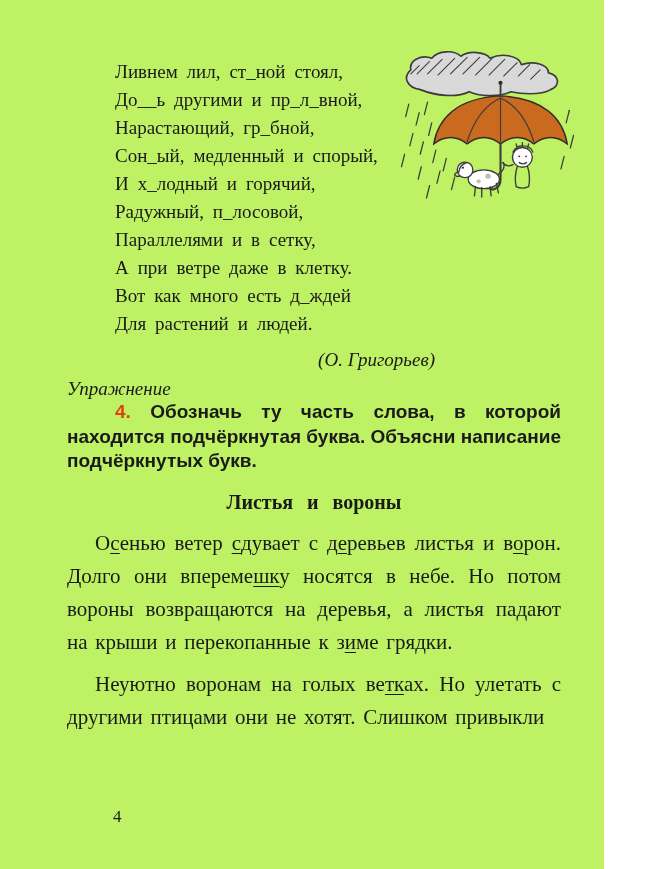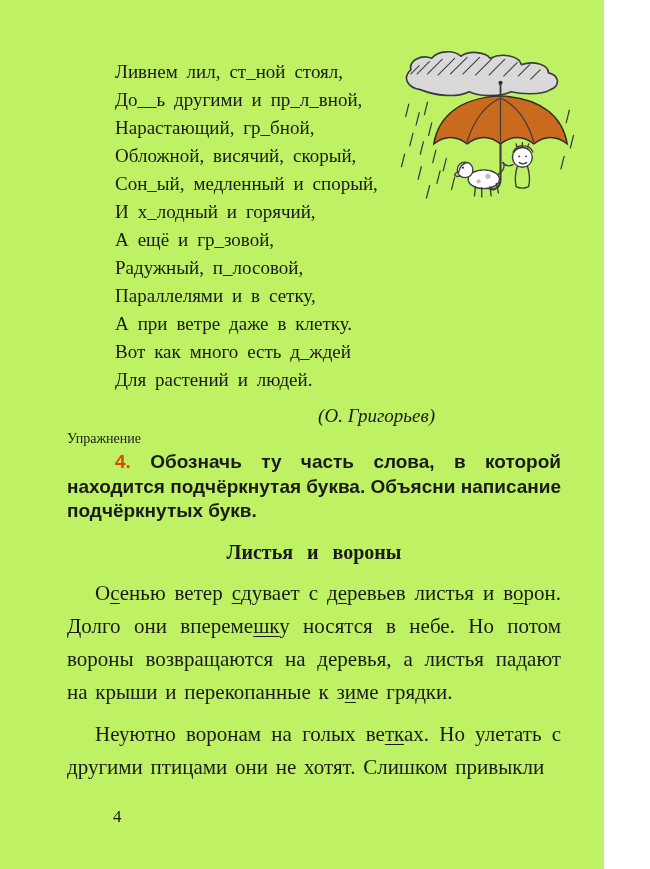--- a/index.html
+++ b/index.html
@@ -40,21 +40,23 @@
   .illustration{
     position:absolute;
     top:50px;right:20px;
     width:192px;height:172px;
   }
   .illustration svg{width:100%;height:100%;}
   .sketch{stroke:#3c3c3c;fill:none;stroke-linecap:round;stroke-linejoin:round;}
   .umbrella-canopy{fill:var(--umbrella);stroke:#2e2e2e;stroke-width:1.4;}
   
   .exercise-label{
-    font-size:14px;
+    margin-top:6px;
+    font-style:italic;
+    font-size:19px;
     line-height:18px;
   }
   .exercise-text{
     margin-top:2px;
     font-family:"Liberation Sans", sans-serif;
     font-weight:bold;
     font-size:19px;
     line-height:24.5px;
     text-align:justify;
     text-indent:48px;
@@ -91,24 +93,22 @@
 </style>
 </head>
 <body>
 
 <main class="page">
 
   <section class="poem-block">
     <div class="poem-line">Ливнем лил, ст_ной стоял,</div>
     <div class="poem-line">До__ь другими и пр_л_вной,</div>
     <div class="poem-line">Нарастающий, гр_бной,</div>
-    <div class="poem-line">Обложной, висячий, скорый,</div>
     <div class="poem-line">Сон_ый, медленный и спорый,</div>
     <div class="poem-line">И х_лодный и горячий,</div>
-    <div class="poem-line">А ещё и гр_зовой,</div>
     <div class="poem-line">Радужный, п_лосовой,</div>
     <div class="poem-line">Параллелями и в сетку,</div>
     <div class="poem-line">А при ветре даже в клетку.</div>
     <div class="poem-line">Вот как много есть д_ждей</div>
     <div class="poem-line">Для растений и людей.</div>
     <div class="poem-attribution">(О.  Григорьев)</div>
   </section>
 
   <figure class="illustration">
     <svg viewBox="0 0 180 165" xmlns="http://www.w3.org/2000/svg" aria-hidden="true">

